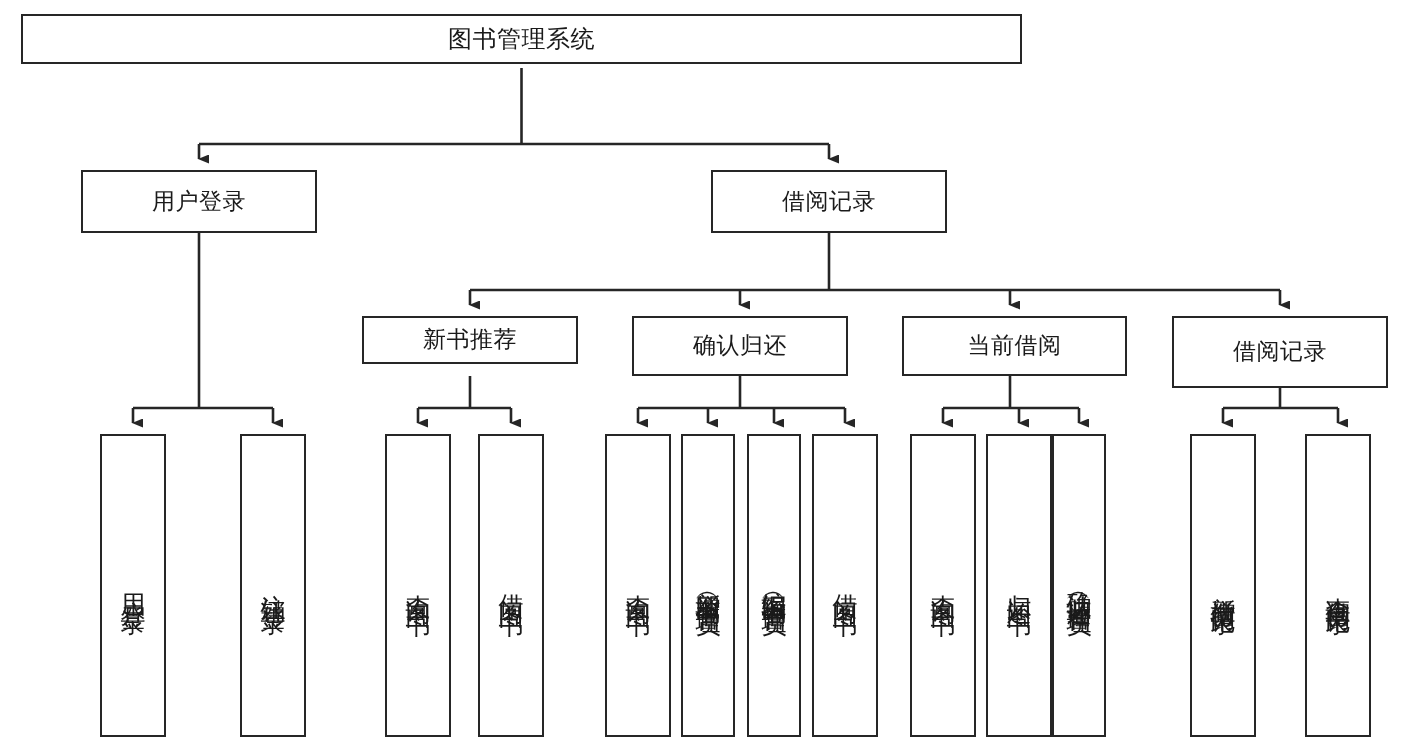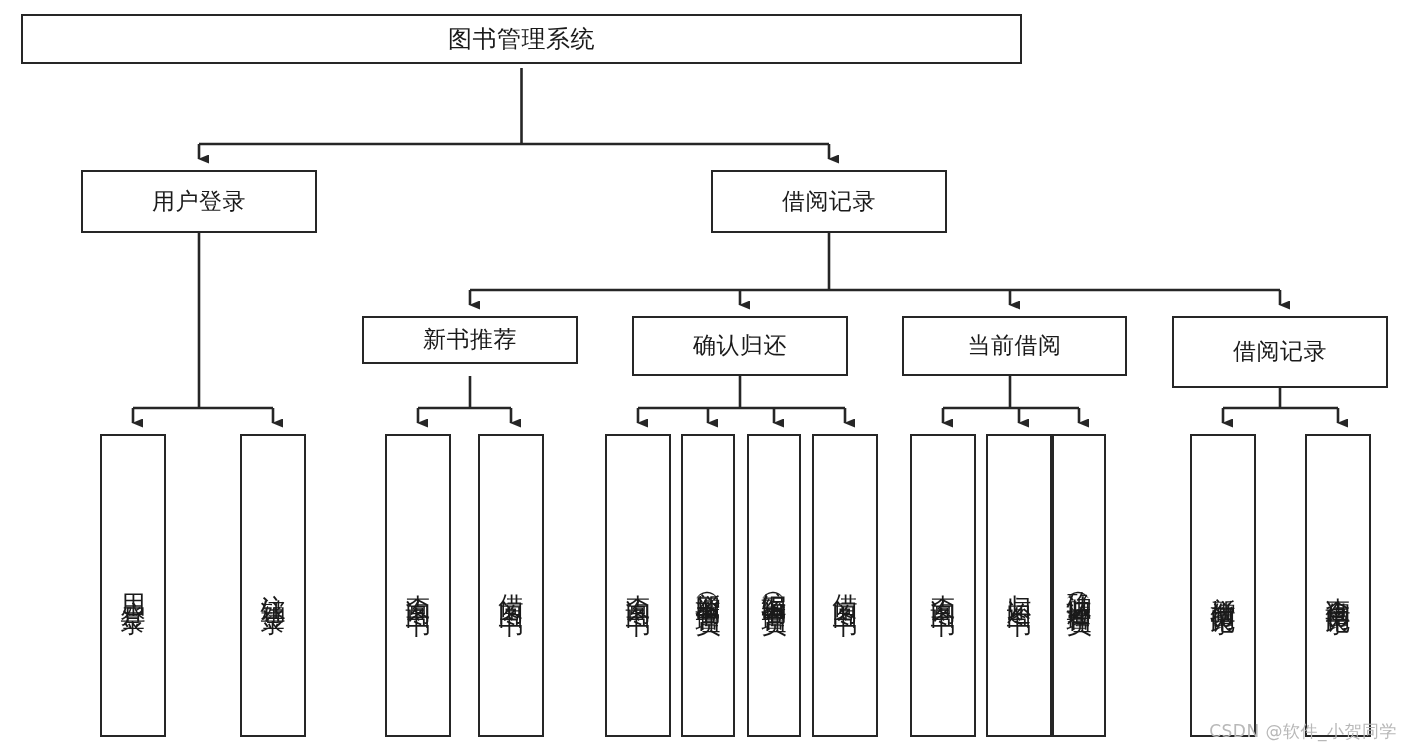--- a/index.html
+++ b/index.html
@@ -181,14 +181,13 @@
         <span class="label">确认归还（管理员）</span>
       </div>
       <div class="node vert tall" style="left: 1190px; top: 434px; width: 66px; height: 303px;">
         <span class="label">新增借阅记录</span>
       </div>
       <div class="node vert tall" style="left: 1305px; top: 434px; width: 66px; height: 303px;">
         <span class="label">查询借阅记录</span>
       </div>
     </div>
 
-  <div id="watermark">CSDN @软件_小贺同学</div>
 </div>
 
 </body></html>

